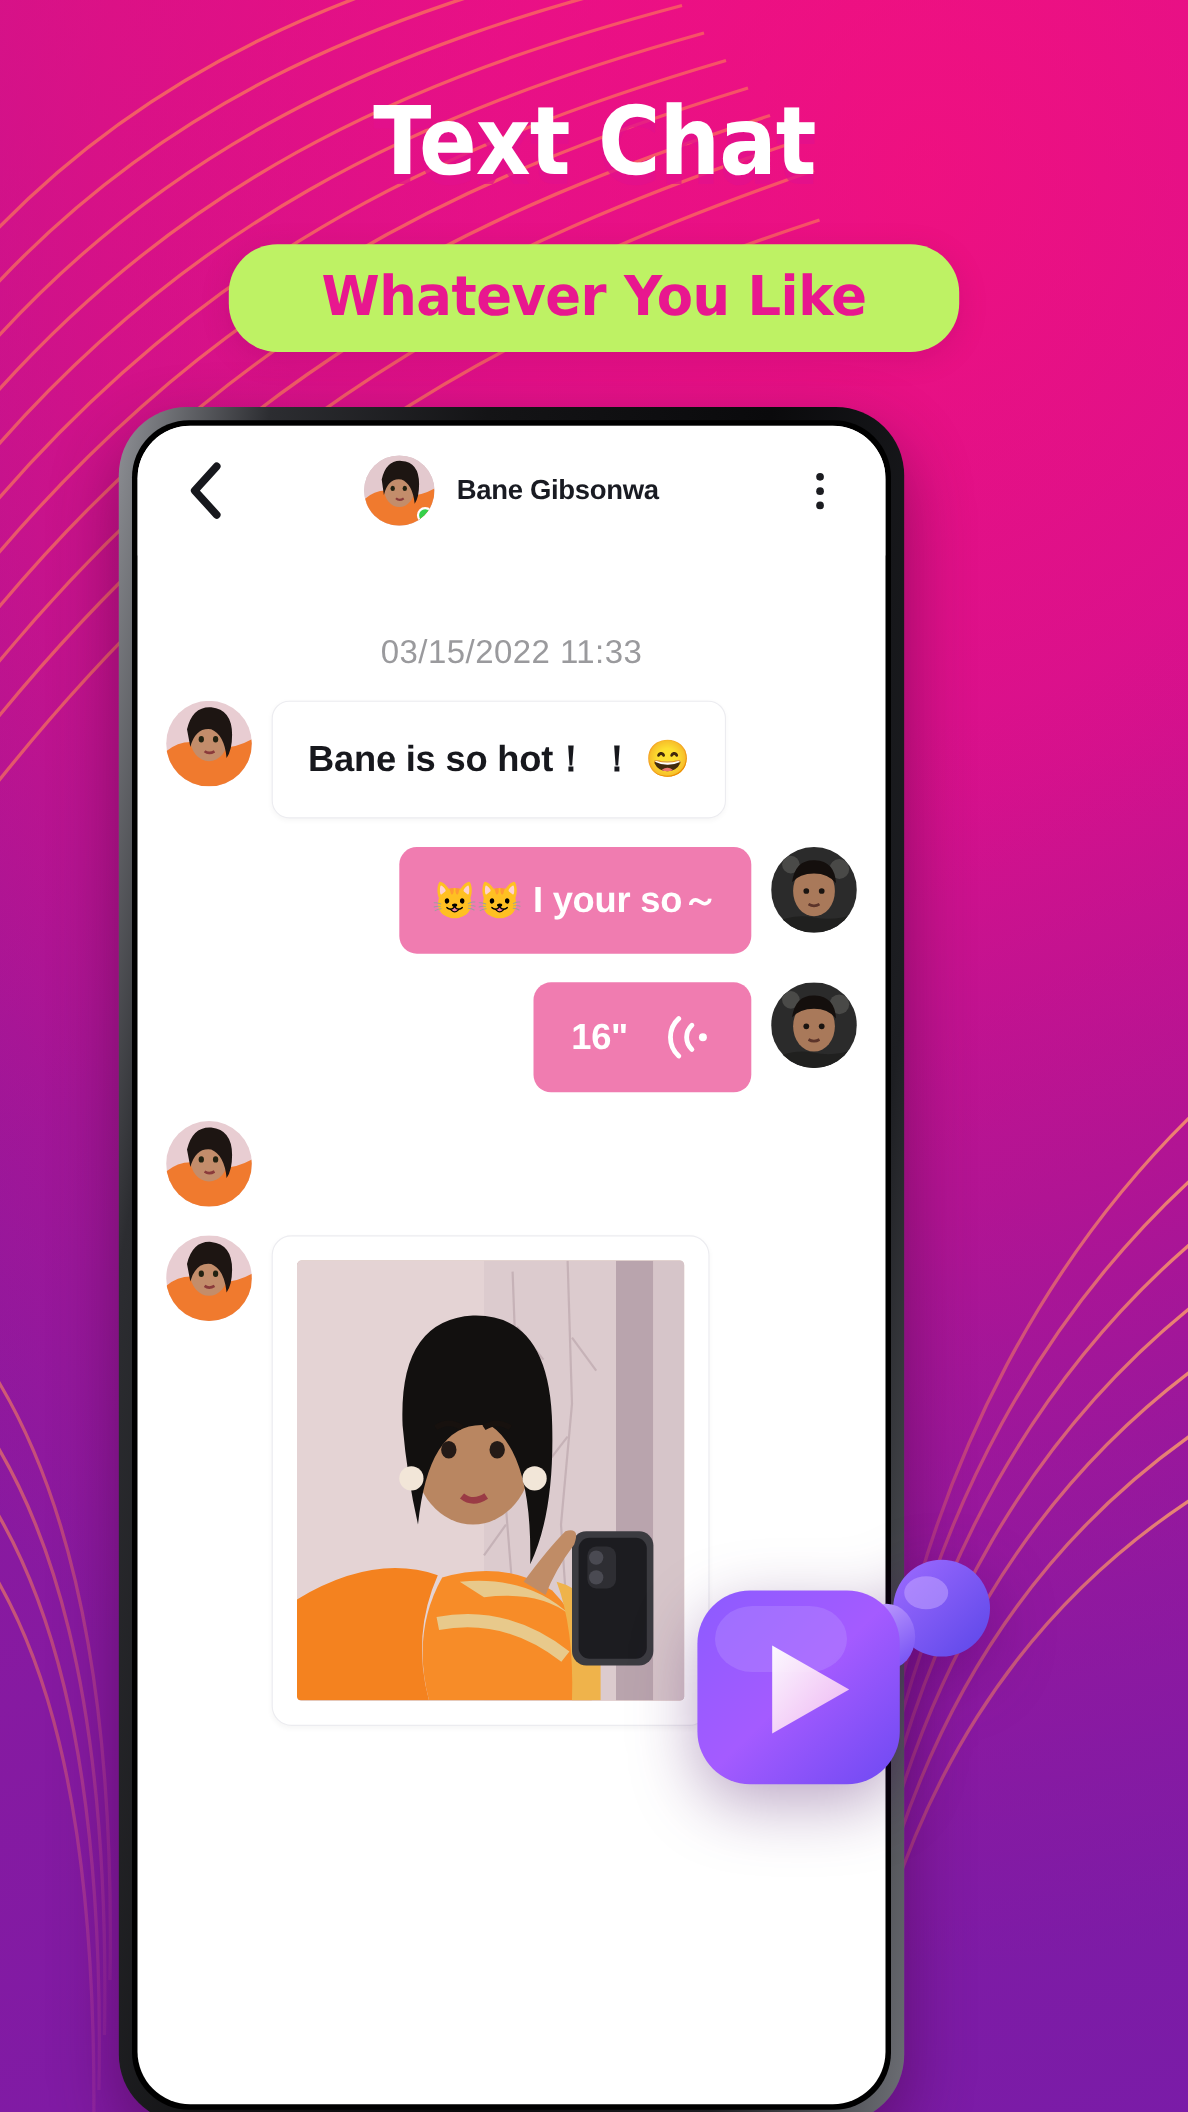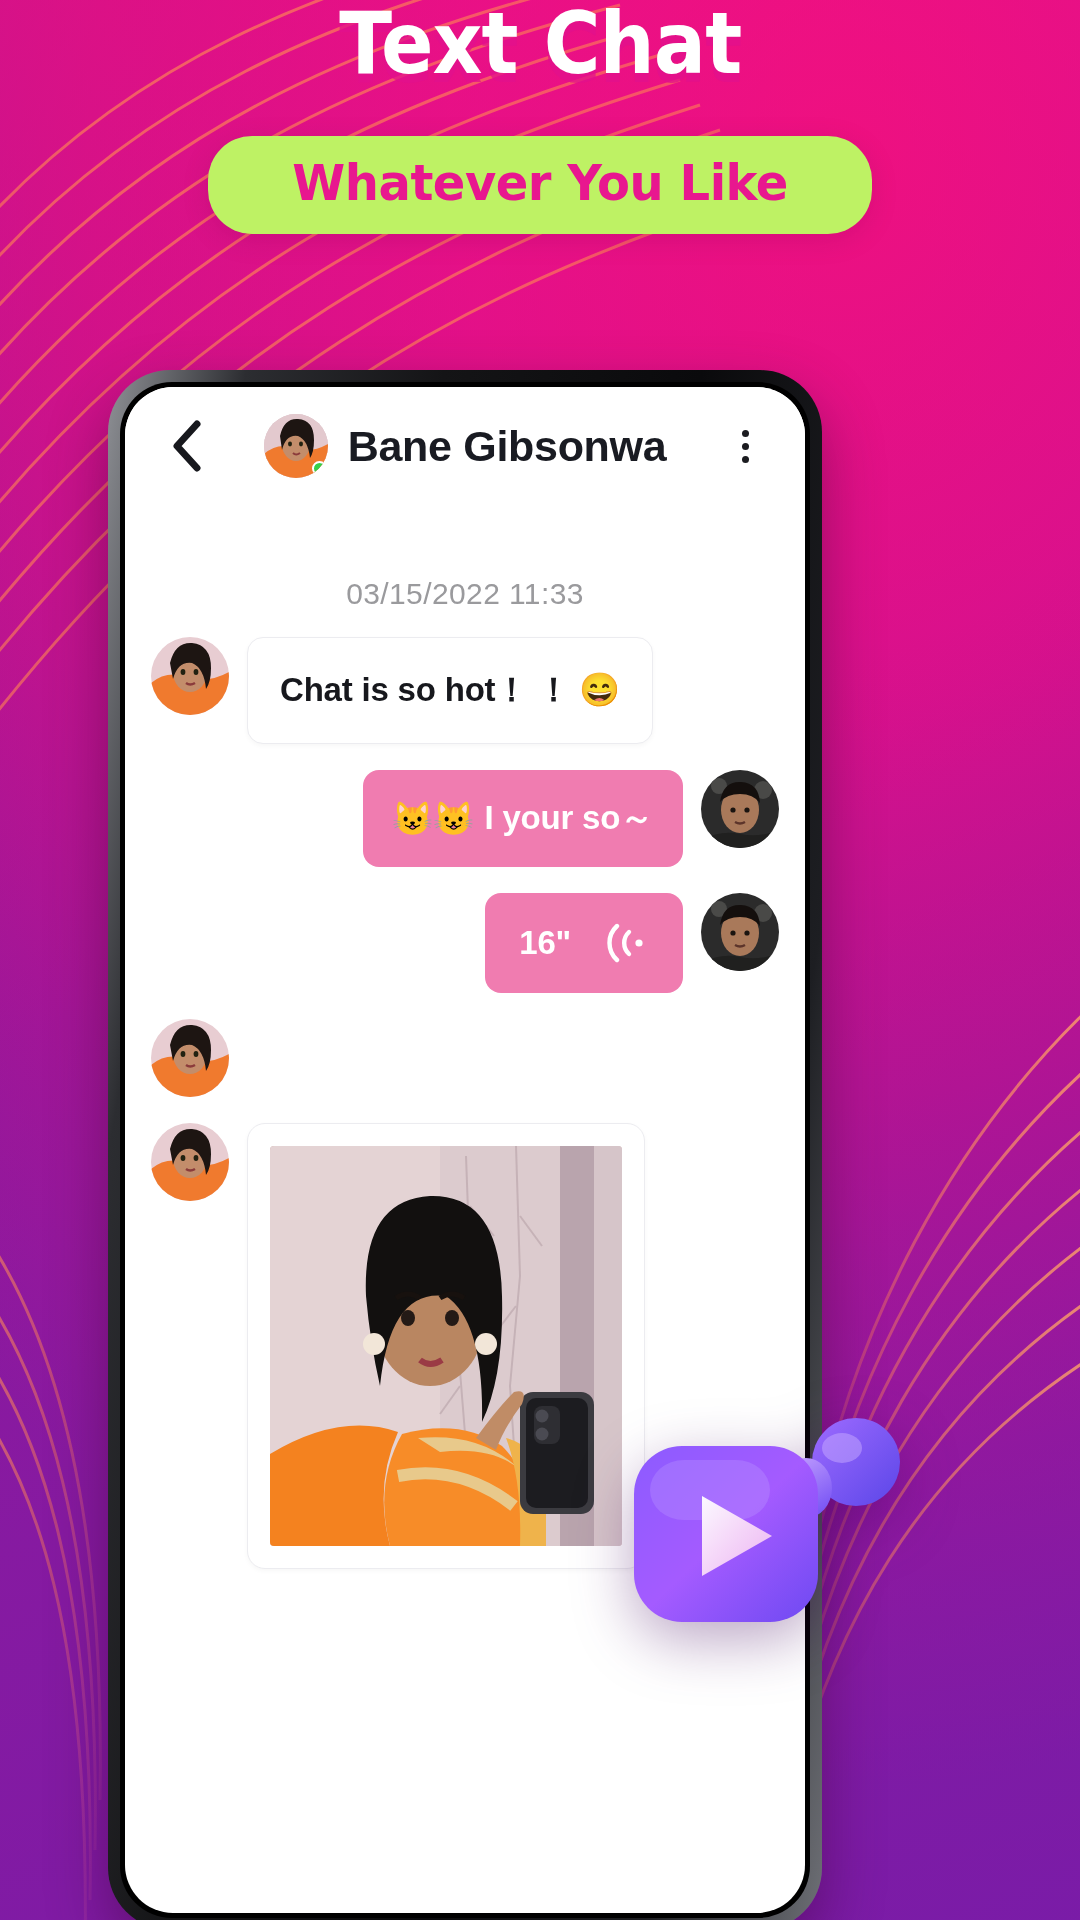--- a/index.html
+++ b/index.html
@@ -22,21 +22,21 @@
     background:
       linear-gradient(160deg, rgba(244,16,127,.55) 0%, rgba(190,18,142,.25) 45%, rgba(120,28,170,.65) 100%);
     mix-blend-mode:normal;
   }
   .waves { position:absolute; inset:0; }
 
   
   #headline-area{
     position:absolute; top:0; left:0; width:1080px; height:380px;
     display:flex; flex-direction:column; align-items:center;
-    z-index:5;
+    padding-top:86px; z-index:5;
   }
   #title{
     font-family:"DejaVu Sans", sans-serif;
     font-size:86px; font-weight:bold; color:#ffffff;
     letter-spacing:-1px;
     transform:scaleX(.9);
     text-shadow:0 9px 0 rgba(226,16,140,.75);
     line-height:1.0;
   }
   #subtitle-pill{
@@ -96,21 +96,21 @@
     border-radius:50%; overflow:hidden; position:relative; flex:0 0 auto;
     background:#d8bfc6;
   }
   #header-avatar{ width:64px; height:64px; pointer-events:auto; }
   #online-dot{
     position:absolute; right:1px; bottom:2px;
     width:15px; height:15px; border-radius:50%;
     background:#35D04A; border:2px solid #fff;
   }
   #contact-name{
-    font-size:43px; font-weight:bold; color:#191B22;
+    font-size:25px; font-weight:bold; color:#191B22;
     letter-spacing:-.3px; pointer-events:auto;
   }
   #menu-btn{
     margin-left:auto; width:52px; height:52px;
     display:flex; flex-direction:column; align-items:center; justify-content:center; gap:6px;
   }
   #menu-btn i{ width:7px; height:7px; border-radius:50%; background:#1b1c20; display:block; }
 
   
   #messages{ padding:0 26px; position:relative; }
@@ -260,21 +260,21 @@
             <rect width="78" height="78" fill="#E8CDD2"></rect>
             <path d="M0 46 Q16 33 36 40 Q56 47 78 35 L78 78 L0 78Z" fill="#F07A2E"></path>
             <ellipse cx="39" cy="35" rx="17" ry="20" fill="#C38D6B"></ellipse>
             <path d="M19 26 Q24 5 41 6 Q60 8 60 31 Q60 45 55 52 Q53 31 41 26 Q27 24 22 42Z" fill="#1d1512"></path>
             <ellipse cx="32" cy="35" rx="2.4" ry="2.9" fill="#221"></ellipse>
             <ellipse cx="45" cy="35" rx="2.4" ry="2.9" fill="#221"></ellipse>
             <path d="M35 46 Q39 49 44 46" stroke="#8B3B3B" stroke-width="2.4" fill="none"></path>
           </svg>
         </div>
         <div class="bubble-in">
-          <span>Chat is so hot！ ！</span>
+          <span>Bane is so hot！ ！</span>
           <span class="emoji">😄</span>
         </div>
       </div>
 
       <div class="row out">
         <div class="bubble-out">
           <span class="emoji">😺😺</span>
           <span>I your so～</span>
         </div>
         <div class="msg-avatar">

